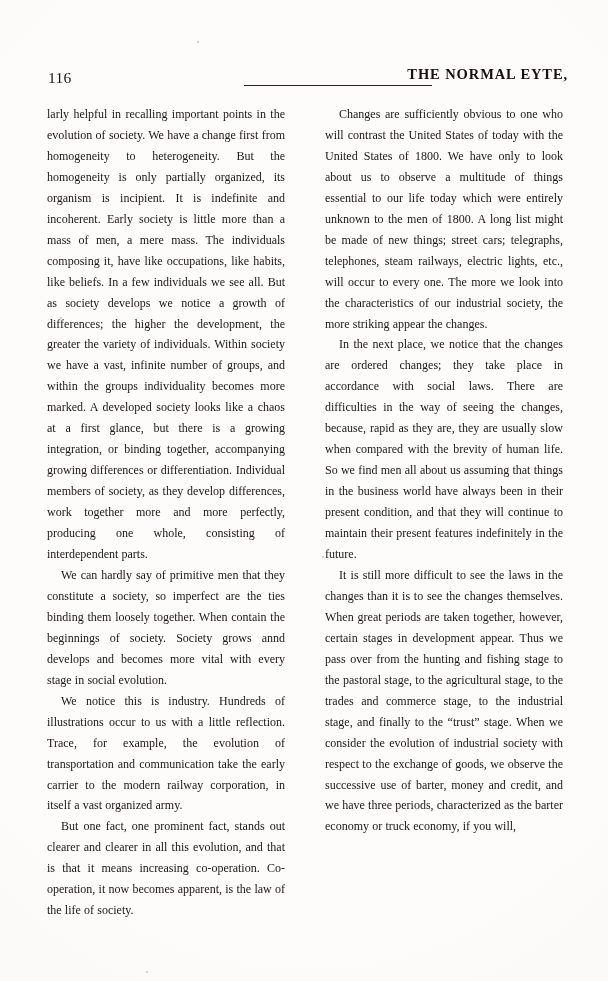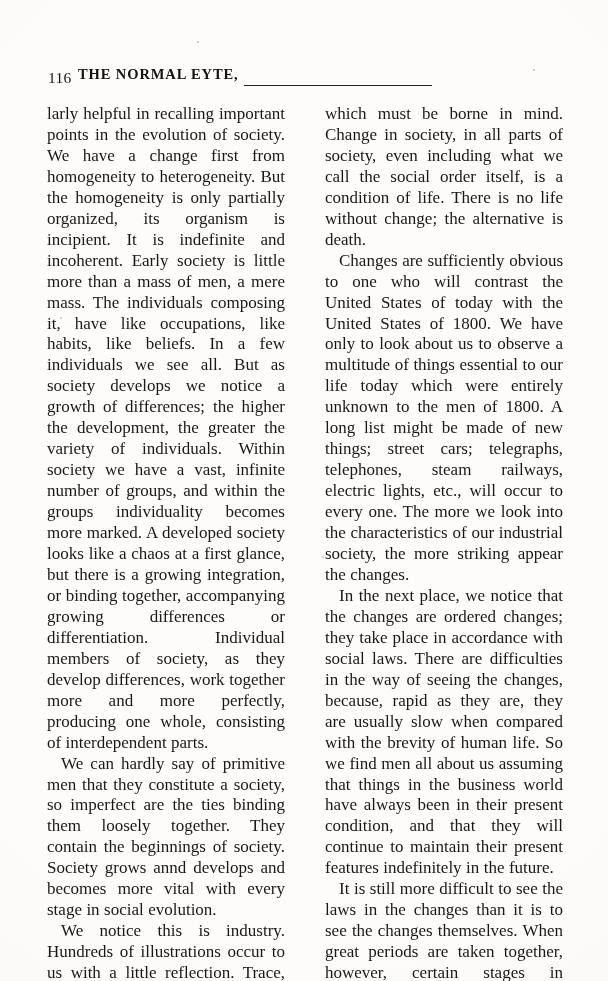--- a/index.html
+++ b/index.html
@@ -39,21 +39,21 @@
     top: 3px;
     font-size: 15.5px;
     letter-spacing: 0.3px;
     color: #191512;
   }
   .running-title {
     position: absolute;
     left: 0;
     right: 0;
     top: 0;
-    text-align: left;
+    text-align: right;
     font-size: 14.5px;
     font-weight: bold;
     letter-spacing: 0.9px;
     color: #15110e;
     padding-left: 30px;
   }
   .running-title .rule {
     display: block;
     height: 1.4px;
     background: #2a231d;
@@ -75,21 +75,21 @@
     gap: 40px;
   }
   .col {
     width: 238px;
     flex: 0 0 238px;
   }
   p.para {
     margin: 0;
     text-align: justify;
     text-justify: inter-word;
-    font-size: 17px;
+    font-size: 12px;
     line-height: 20.95px;
     text-indent: 14px;
     hyphens: none;
     word-spacing: 0.2px;
   }
   p.para.cont {
     text-indent: 0;
   }
   
   .speckle {
@@ -109,28 +109,27 @@
     <div class="running-title">
       <span>THE NORMAL EYTE,</span>
       <span class="rule"></span>
     </div>
   </div>
 
   <div class="columns">
 
     <div class="col">
       <p class="para cont">larly helpful in recalling important points in the evolution of society. We have a change first from homogeneity to heterogeneity. But the homogeneity is only partially organized, its organism is incipient. It is indefinite and incoherent. Early society is little more than a mass of men, a mere mass. The individuals composing it, have like occupations, like habits, like beliefs. In a few individuals we see all. But as society develops we notice a growth of differences; the higher the development, the greater the variety of individuals. Within society we have a vast, infinite number of groups, and within the groups individuality becomes more marked. A developed society looks like a chaos at a first glance, but there is a growing integration, or binding together, accompanying growing differences or differentiation. Individual members of society, as they develop differences, work together more and more perfectly, producing one whole, consisting of interdependent parts.</p>
-      <p class="para">We can hardly say of primitive men that they constitute a society, so imperfect are the ties binding them loosely together. They contain the beginnings of society. Society grows annd develops and becomes more vital with every stage in social evolution.</p>
+      <p class="para">We can hardly say of primitive men that they constitute a society, so imperfect are the ties binding them loosely together. When contain the beginnings of society. Society grows annd develops and becomes more vital with every stage in social evolution.</p>
       <p class="para">We notice this is industry. Hundreds of illustrations occur to us with a little reflection. Trace, for example, the evolution of transportation and communication take the early carrier to the modern railway corporation, in itself a vast organized army.</p>
       <p class="para">But one fact, one prominent fact, stands out clearer and clearer in all this evolution, and that is that it means increasing co-operation. Co-operation, it now becomes apparent, is the law of the life of society.</p>
 
     </div>
 
     <div class="col">
-      <p class="para cont">which must be borne in mind. Change in society, in all parts of society, even including what we call the social order itself, is a condition of life. There is no life without change; the alternative is death.</p>
       <p class="para">Changes are sufficiently obvious to one who will contrast the United States of today with the United States of 1800. We have only to look about us to observe a multitude of things essential to our life today which were entirely unknown to the men of 1800. A long list might be made of new things; street cars; telegraphs, telephones, steam railways, electric lights, etc., will occur to every one. The more we look into the characteristics of our industrial society, the more striking appear the changes.</p>
       <p class="para">In the next place, we notice that the changes are ordered changes; they take place in accordance with social laws. There are difficulties in the way of seeing the changes, because, rapid as they are, they are usually slow when compared with the brevity of human life. So we find men all about us assuming that things in the business world have always been in their present condition, and that they will continue to maintain their present features indefinitely in the future.</p>
       <p class="para">It is still more difficult to see the laws in the changes than it is to see the changes themselves. When great periods are taken together, however, certain stages in development appear. Thus we pass over from the hunting and fishing stage to the pastoral stage, to the agricultural stage, to the trades and commerce stage, to the industrial stage, and finally to the “trust” stage. When we consider the evolution of industrial society with respect to the exchange of goods, we observe the successive use of barter, money and credit, and we have three periods, characterized as the barter economy or truck economy, if you will,</p>
     </div>
 
   </div>
 
   <div class="speckle" style="left:197px; top:41px; width:2px; height:2px;"></div>
   <div class="speckle" style="left:533px; top:69px; width:2px; height:2px;"></div>
   <div class="speckle" style="left:60px; top:317px; width:2px; height:2px;"></div>

